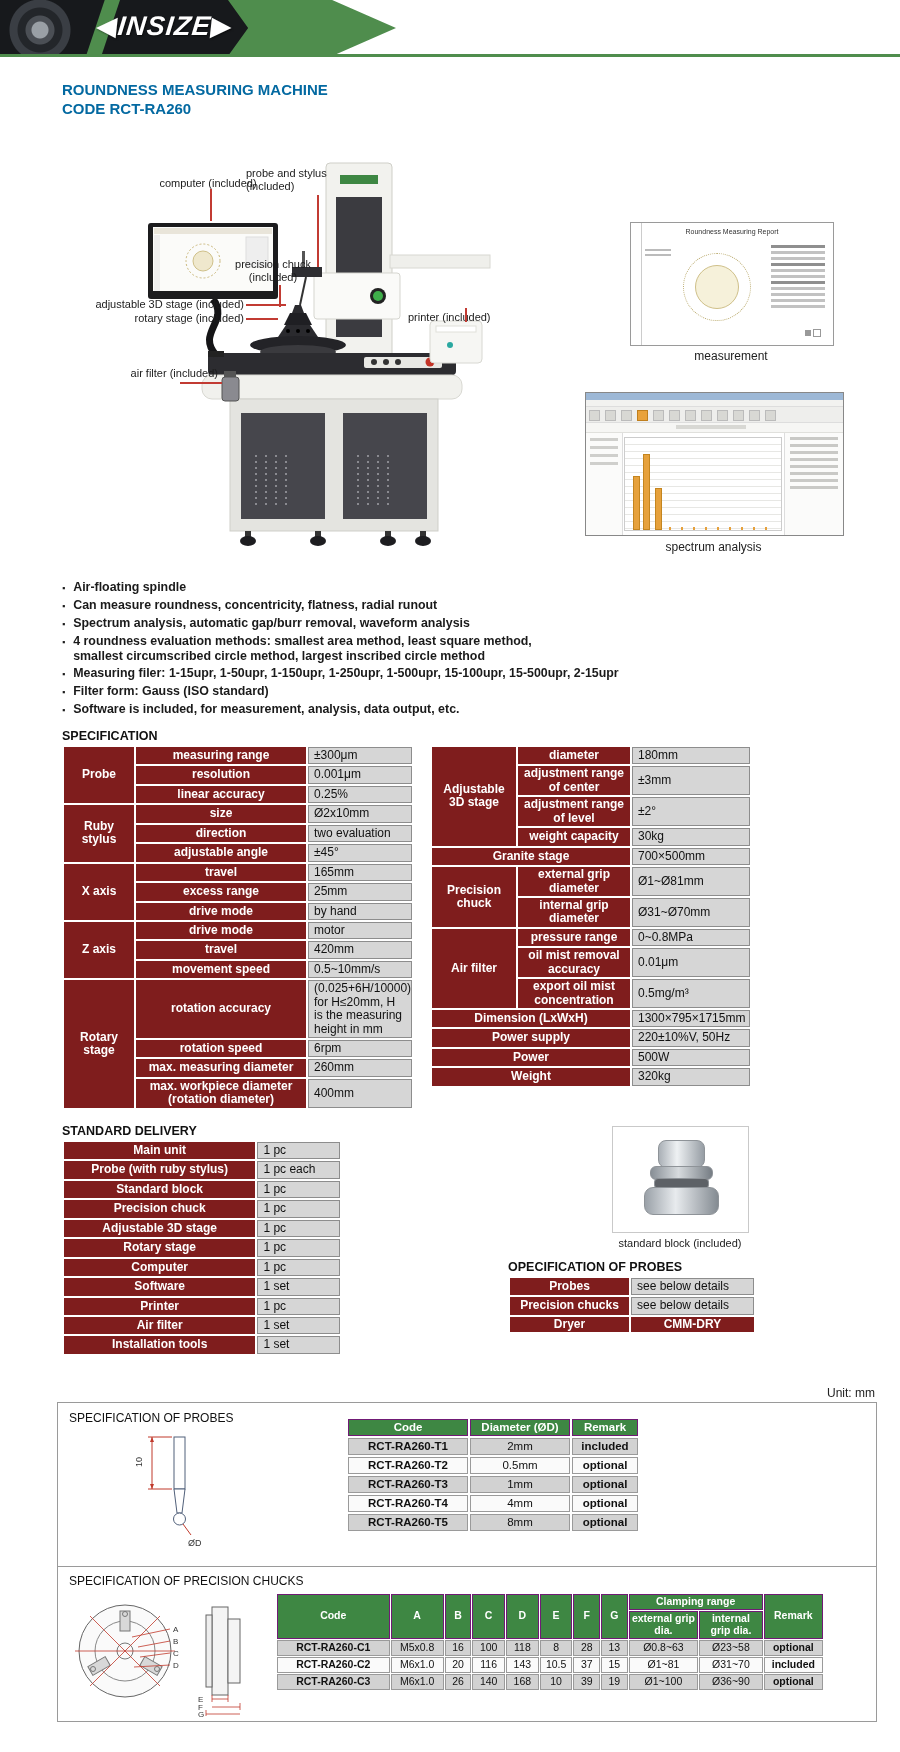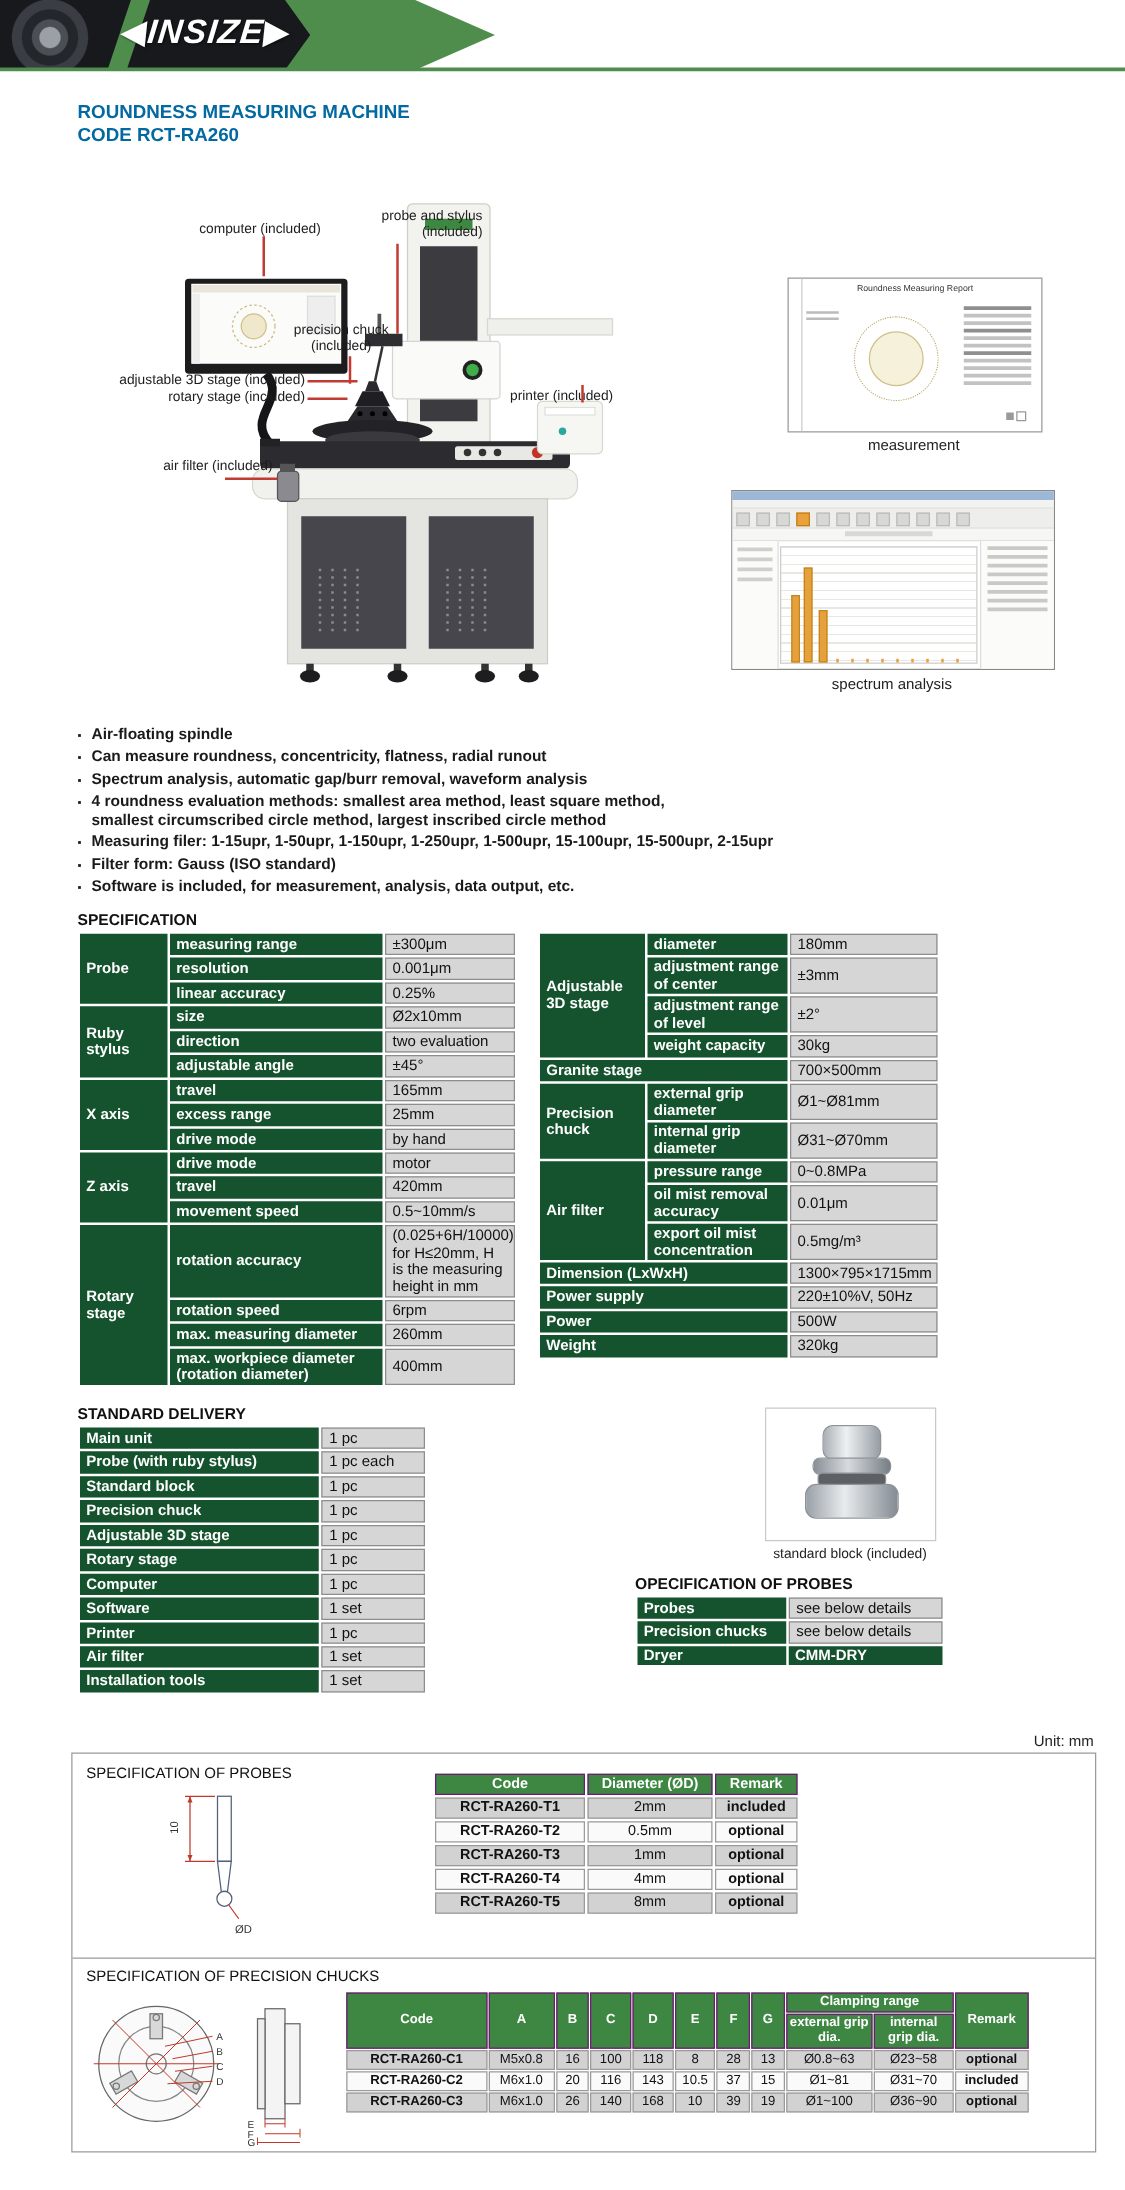--- a/index.html
+++ b/index.html
@@ -64,21 +64,21 @@
 
   
   .features{left:62px;top:580px;width:600px;}
   .feat{font-size:12.4px;line-height:15px;margin-bottom:2px;display:flex;}
   .feat .b{font-size:9px;margin:1px 8px 0 0;}
   .feat .t{white-space:pre-line;font-weight:bold;}
 
   
   table{border-collapse:separate;border-spacing:2px;table-layout:fixed;}
   td{font-size:12px;line-height:1.12;padding:1px 5px;vertical-align:middle;overflow:hidden;}
-  td.g{background:#14532d;color:#fff;font-weight:bold;}
+  td.g{background:#7f1d1d;color:#fff;font-weight:bold;text-align:center;}
   td.v{background:#d6d6d6;border:1px solid #8d8d8d;color:#111;}
   .spec td{height:13px;}
   .h1{font-size:12.5px;font-weight:bold;color:#111;}
 
   
   .ctab td{text-align:center;border:1px solid #9a9a9a;background:#d2d2d2;color:#111;}
   .ctab td.h{background:#3e8743;color:#fff;font-weight:bold;border:1px solid #701a75;}
   .ctab tr.alt td{background:#fafafa;}
   .ctab td.cd,.ctab td.rm{font-weight:bold;}
   #probesTable td{font-size:11.5px;height:13px;}
@@ -195,21 +195,21 @@
       <rect x="76" y="80" width="6" height="56" fill="#eee"></rect>
       <circle cx="125" cy="106" r="17" fill="none" stroke="#cbb97e" stroke-dasharray="2 2"></circle>
       <circle cx="125" cy="106" r="10" fill="#efe8cd" stroke="#cfc089"></circle>
       <rect x="168" y="82" width="22" height="30" fill="#eee" stroke="#ddd"></rect>
     </svg>
 
     
     <div class="flabel" style="left:60px;top:22px;width:140px;text-align:center;">computer (included)</div>
     <div class="lead leadv" style="left:132px;top:34px;height:32px;"></div>
 
-    <div class="flabel" style="left:168px;top:12px;width:140px;text-align:right;">
+    <div class="flabel" style="left:168px;top:12px;width:140px;text-align:left;">
       <div>probe and stylus</div>
       <div>(included)</div>
     </div>
     <div class="lead leadv" style="left:239px;top:40px;height:72px;"></div>
 
     <div class="flabel" style="left:125px;top:103px;width:140px;text-align:center;">
       <div>precision chuck</div>
       <div>(included)</div>
     </div>
     <div class="lead leadv" style="left:201px;top:130px;height:22px;"></div>

